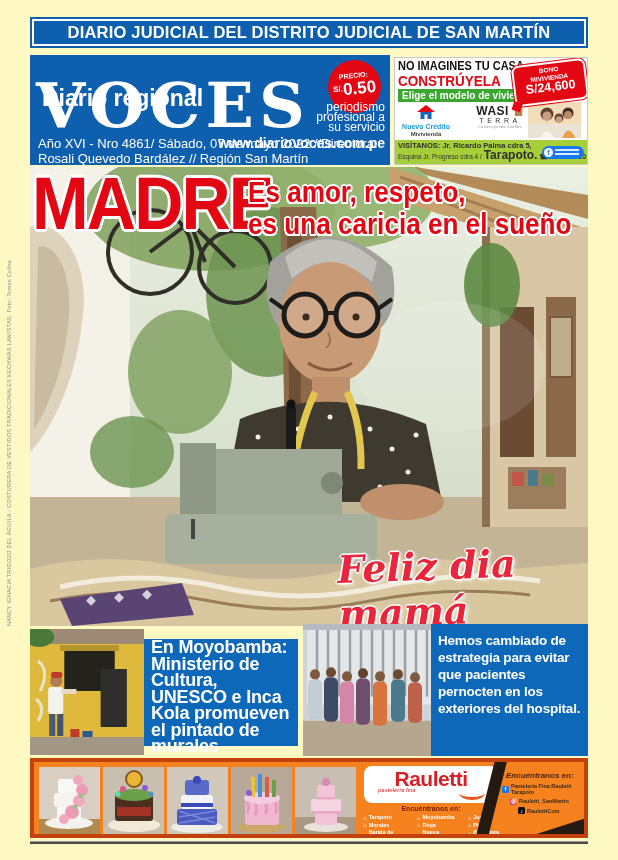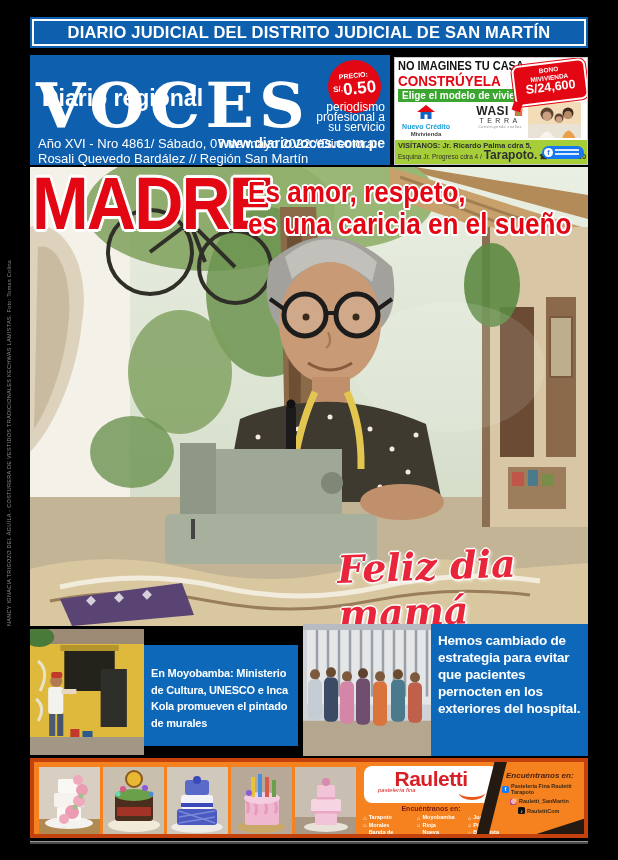--- a/index.html
+++ b/index.html
@@ -1,16 +1,16 @@
 <!DOCTYPE html>
 <html><head>
 <meta charset="utf-8">
 <style>
   html,body{margin:0;padding:0;background:#fff;}
-  .page{position:relative;width:618px;height:860px;background:#000000;overflow:hidden;
+  .page{position:relative;width:618px;height:860px;background:#fef9c3;overflow:hidden;
         font-family:"Liberation Sans",sans-serif;}
 
   
   .banner{position:absolute;left:30px;top:17px;width:554px;height:27px;background:#0e5fae;
           border:2px solid #0e5fae;box-shadow:inset 0 0 0 2px #fff;
           display:flex;align-items:center;justify-content:center;
           color:#fff;font-weight:bold;font-size:16.5px;letter-spacing:.2px;}
 
   
   .masthead{position:absolute;left:30px;top:55px;width:360px;height:110px;background:#0e5fae;}
@@ -82,22 +82,22 @@
                font-style:italic;font-weight:bold;font-size:38px;color:#e8253a;transform:rotate(-2deg);
                text-shadow:1.5px 0 0 #fff,-1.5px 0 0 #fff,0 1.5px 0 #fff,0 -1.5px 0 #fff,2px 2px 4px rgba(255,255,255,.9);}
   .caption-vert{position:absolute;left:6px;top:308px;height:318px;width:12px;
                 writing-mode:vertical-rl;transform:rotate(180deg);font-size:5.5px;color:#8a8a8a;
                 letter-spacing:.3px;white-space:nowrap;}
 
   
   .news-left{position:absolute;left:30px;top:629px;width:268px;height:126px;display:flex;}
   .nl-photo{width:114px;height:100%;}
   .nl-photo svg,.nr-photo svg{display:block;width:100%;height:100%;}
-  .nl-box{flex:1;background:#0d68ba;margin:16px 0 9px 0;padding:20px 7px;color:#fff;font-weight:900;
-          font-size:11px;line-height:16.5px;box-sizing:border-box;letter-spacing:-.2px;}
+  .nl-box{flex:1;background:#0d68ba;margin:10px 0 9px 0;padding:0 7px;color:#fff;font-weight:900;
+          font-size:18px;line-height:16.5px;box-sizing:border-box;letter-spacing:-.2px;}
   .news-right{position:absolute;left:303px;top:624px;width:285px;height:132px;display:flex;}
   .nr-photo{width:128px;height:100%;}
   .nr-box{flex:1;background:#0d68ba;padding:8px 7px;color:#fff;font-weight:700;font-size:13.5px;
           line-height:17px;box-sizing:border-box;letter-spacing:-.2px;}
 
   
   .bakery{position:absolute;left:30px;top:758px;width:558px;height:80px;background:#f5821f;
           border:4px solid #c2410c;box-sizing:border-box;overflow:hidden;}
   .cakes{position:absolute;left:5px;top:5px;height:68px;display:flex;gap:3px;}
   .cake{width:61px;height:68px;}

